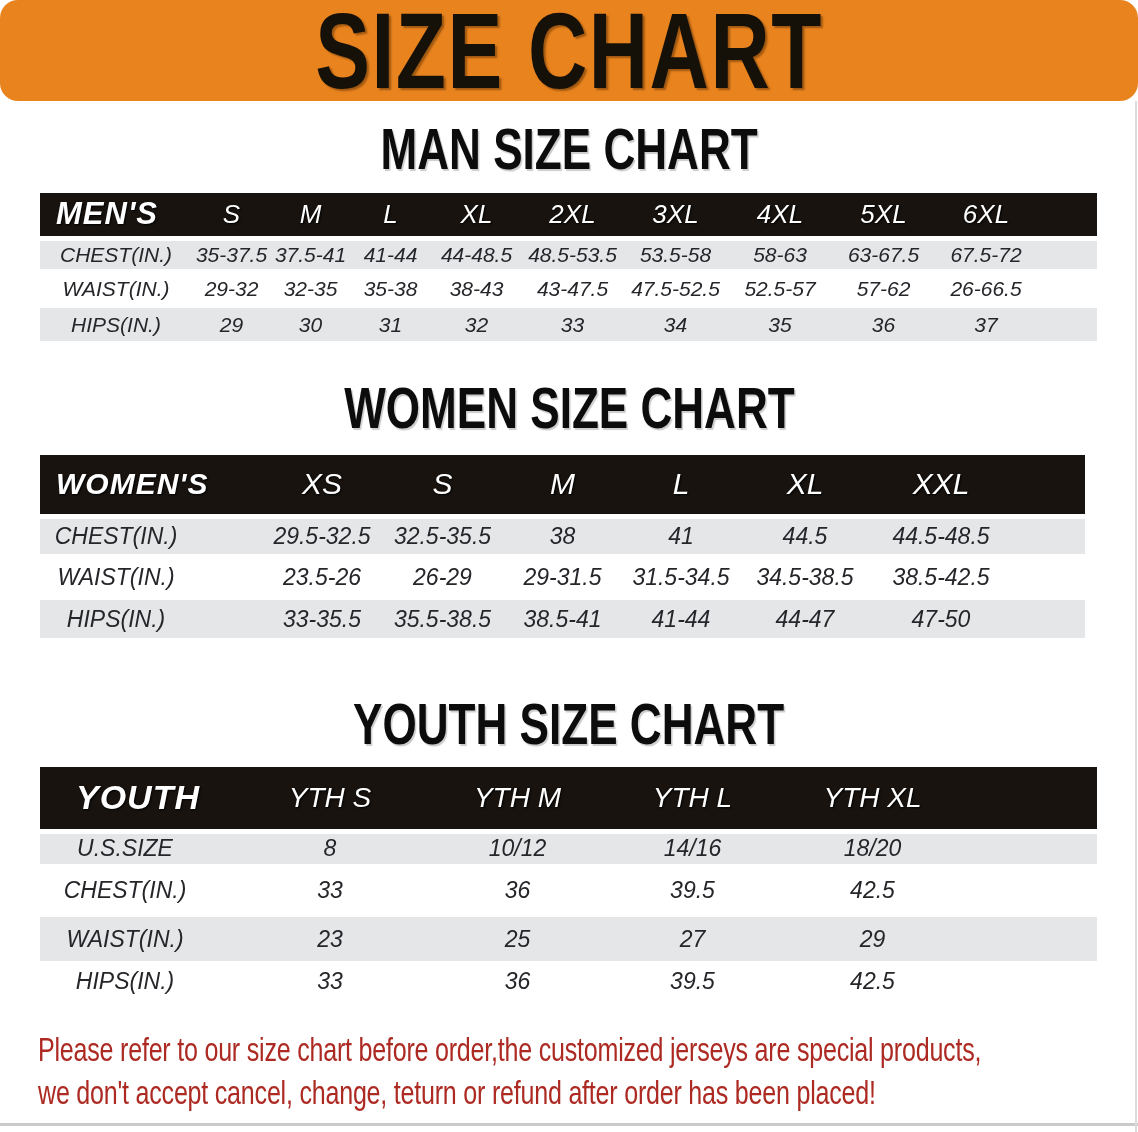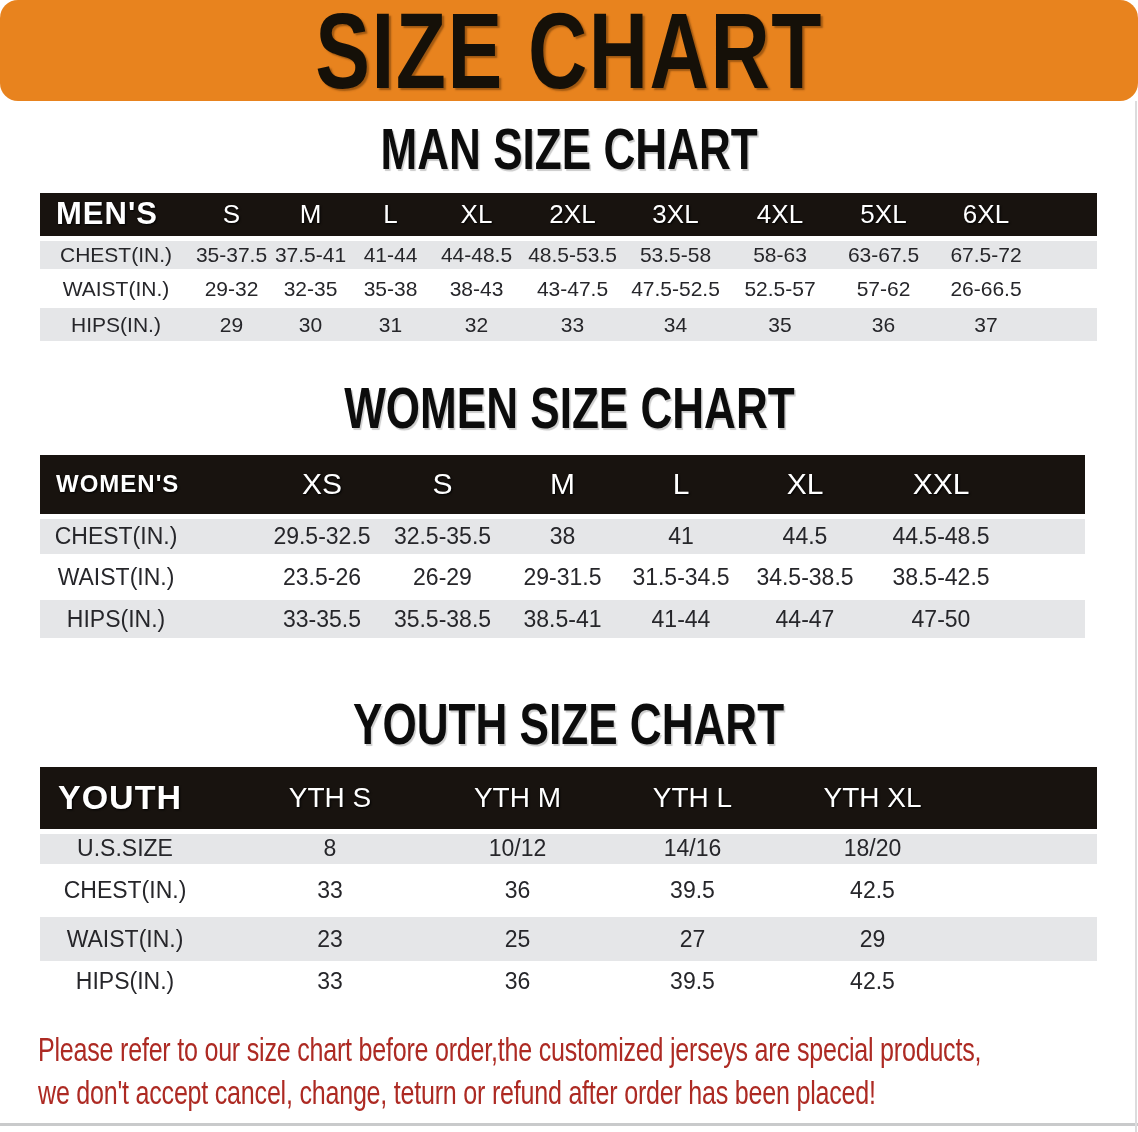--- a/index.html
+++ b/index.html
@@ -25,20 +25,21 @@
     display:inline-block;transform:scaleX(0.76);font-size:58px;line-height:58px;
     letter-spacing:0;white-space:nowrap;text-shadow:2px 2px 1px rgba(0,0,0,.2);
   }
   .hd-man{margin-top:19px;}
   .hd-women{margin-top:38px;}
   .hd-youth{margin-top:57px;}
   
   table.size-table{
     border-collapse:collapse;table-layout:fixed;margin-left:40px;
     color:#26262a;
+    font-style:italic;
   }
   table.size-table td,table.size-table th{padding:0;vertical-align:middle;}
   tr.hdr th{
     background:var(--header_bg,#18130f);color:#fff;font-weight:400;
     border-bottom:5px solid #ffffff;text-align:center;
     text-shadow:1px 1px 2px #000;
   }
   tr.hdr th.corner{text-align:left;font-weight:700;}
   td.cell{text-align:center;}
   td.rowlabel{text-align:center;}
@@ -48,30 +49,30 @@
   .men tr.hdr{height:45px;}
   .men tr.hdr th{font-size:26px;}
   .men tr.hdr th.corner{font-size:31px;padding-left:16px;letter-spacing:1px;}
   .men tr.d1{height:31px;}
   .men tr.d2{height:39px;}
   .men tr.d3{height:33px;}
   
   .women{width:1045px;margin-top:18px;font-size:23px;}
   .women tr.hdr{height:61px;}
   .women tr.hdr th{font-size:30px;}
-  .women tr.hdr th.corner{font-size:24px;padding-left:16px;letter-spacing:1px;}
+  .women tr.hdr th.corner{font-size:30px;padding-left:16px;letter-spacing:1px;}
   .women td.rowlabel{padding-right:70px;}
   .women tr.d1{height:38px;}
   .women tr.d2{height:46px;}
   .women tr.d3{height:38px;}
   
   .youth{width:1057px;margin-top:14px;font-size:23px;}
   .youth tr.hdr{height:64px;}
   .youth tr.hdr th{font-size:28px;}
-  .youth tr.hdr th.corner{font-size:34px;padding-left:18px;letter-spacing:1px;}
+  .youth tr.hdr th.corner{font-size:34px;padding-left:36px;letter-spacing:1px;}
   .youth td.rowlabel{padding-right:20px;}
   .youth tr.d1{height:33px;}
   .youth tr.d2{height:53px;}
   .youth tr.d3{height:44px;}
   .youth tr.d4{height:40px;}
   
   .disclaimer{
     margin:27px 0 0 38px;color:var(--disclaimer_red,#ad2a23);
     font-size:33px;line-height:43px;
   }

